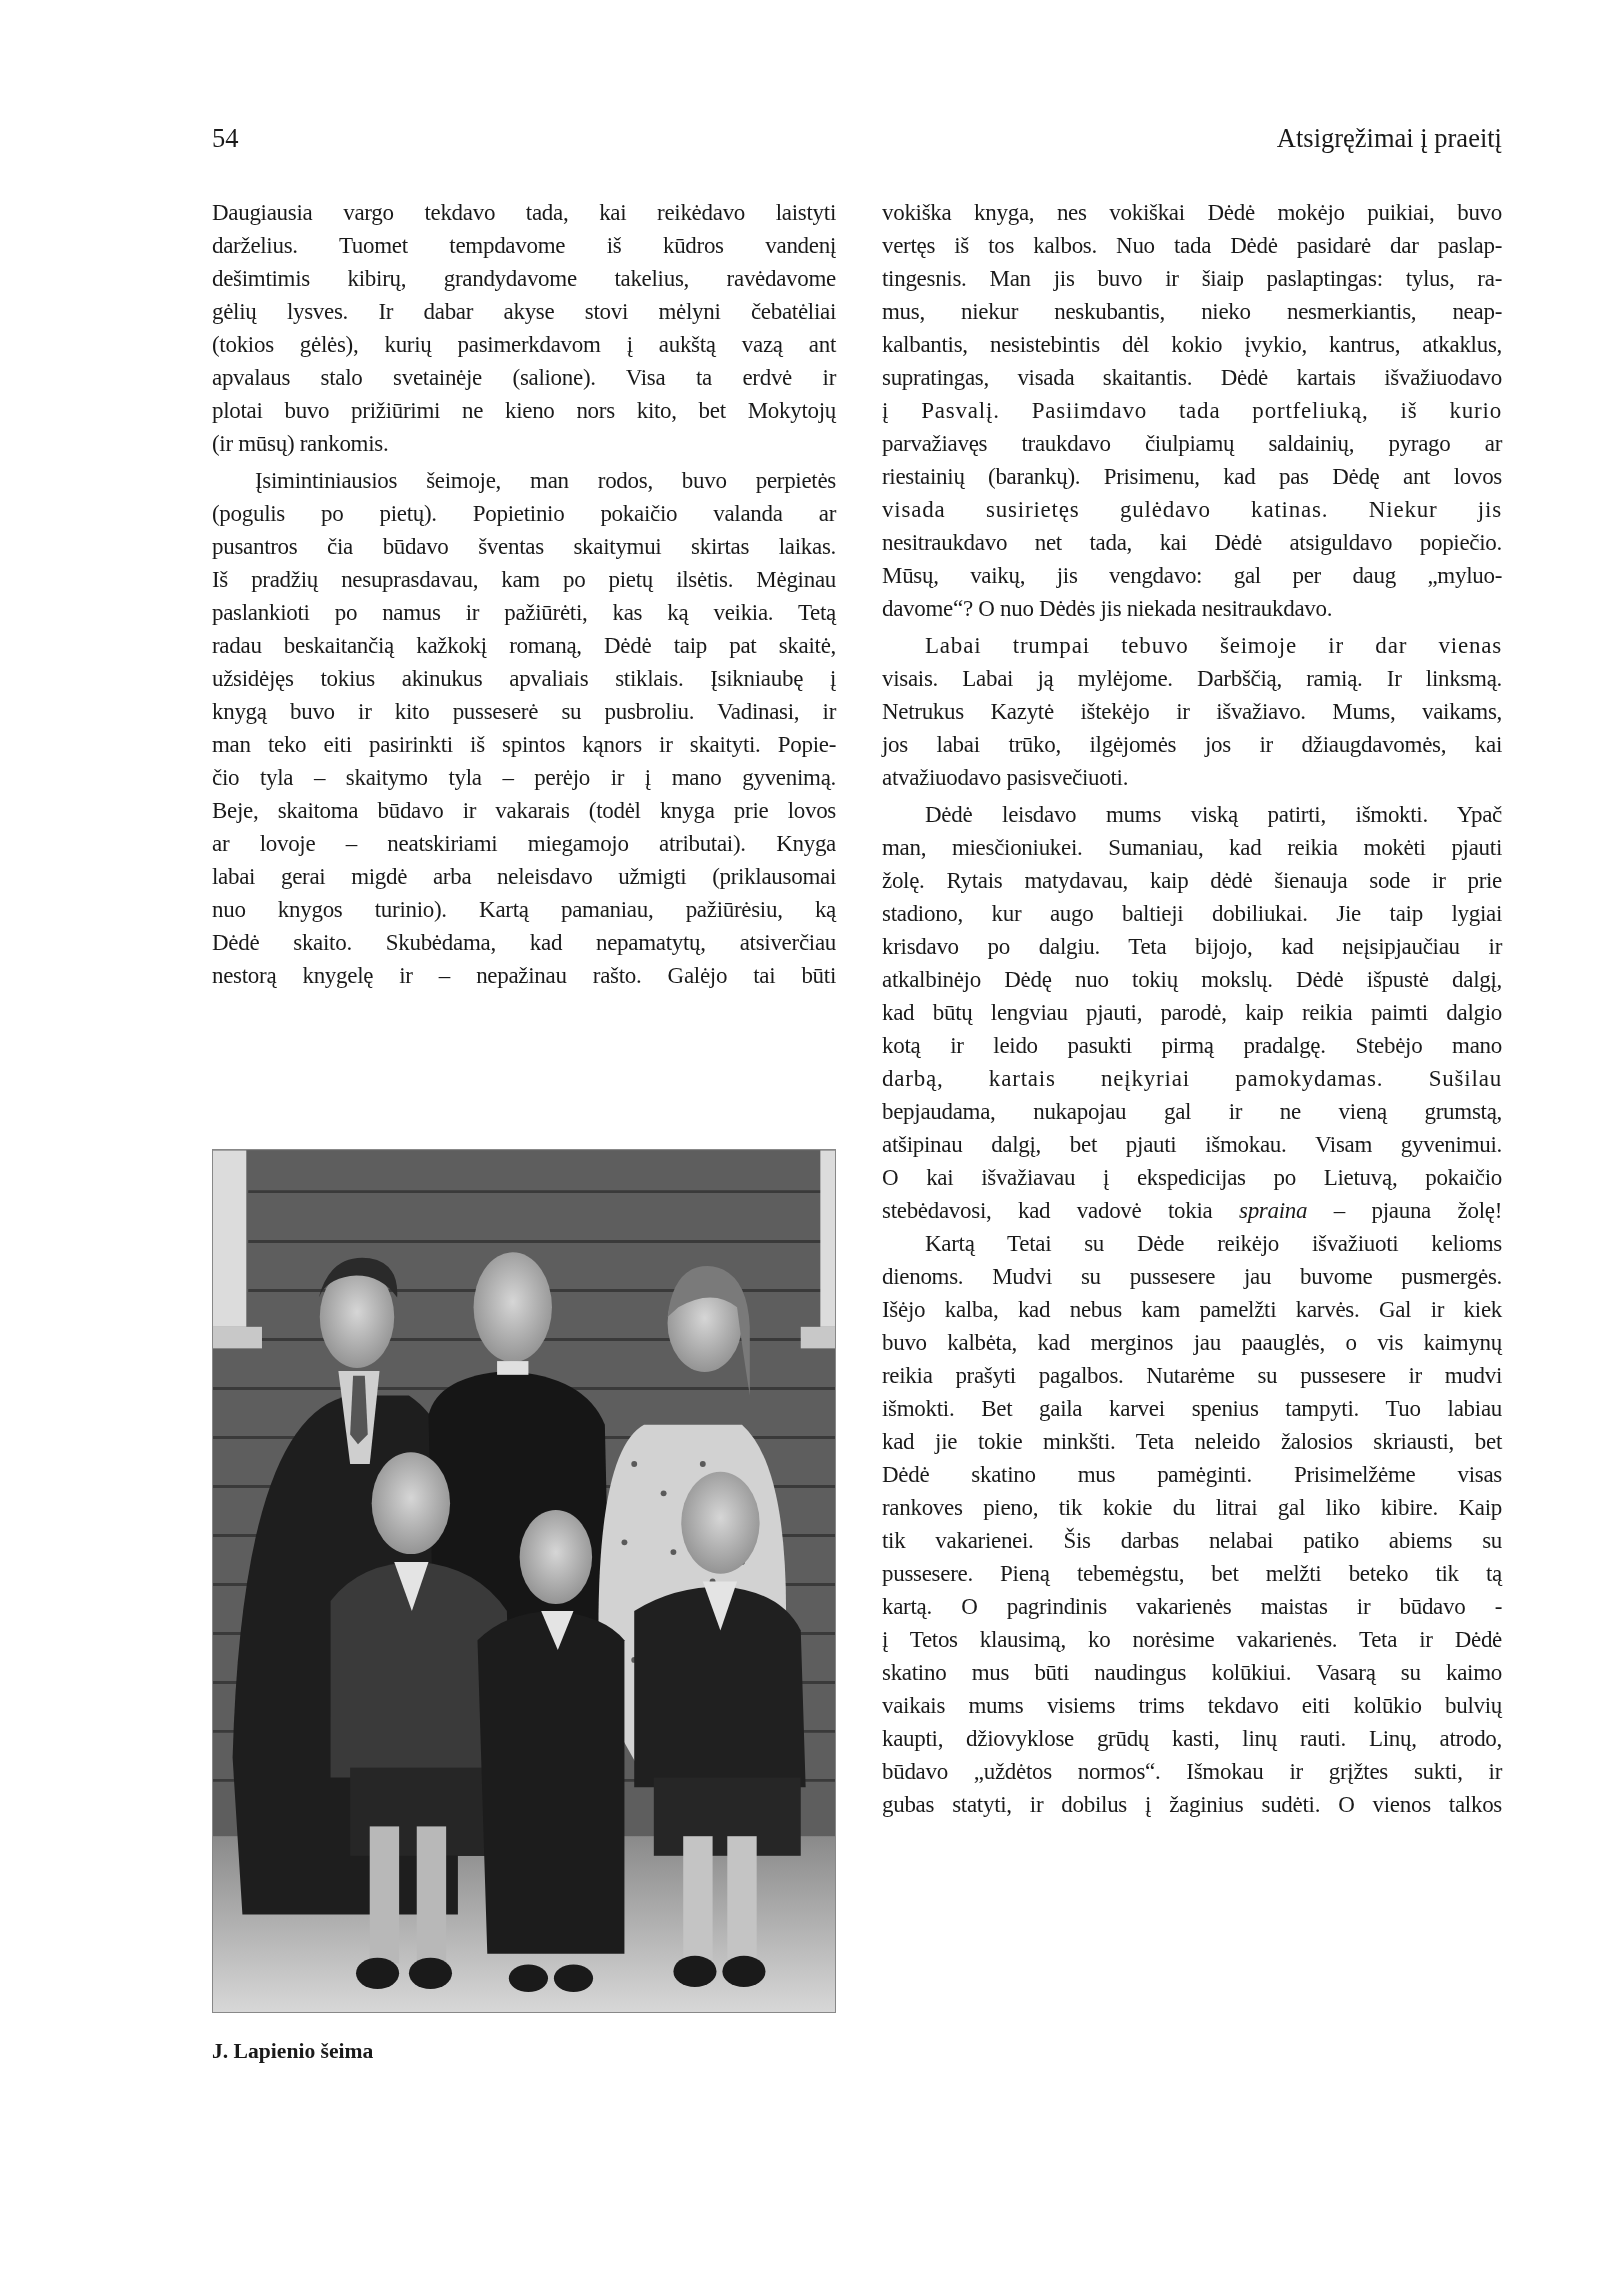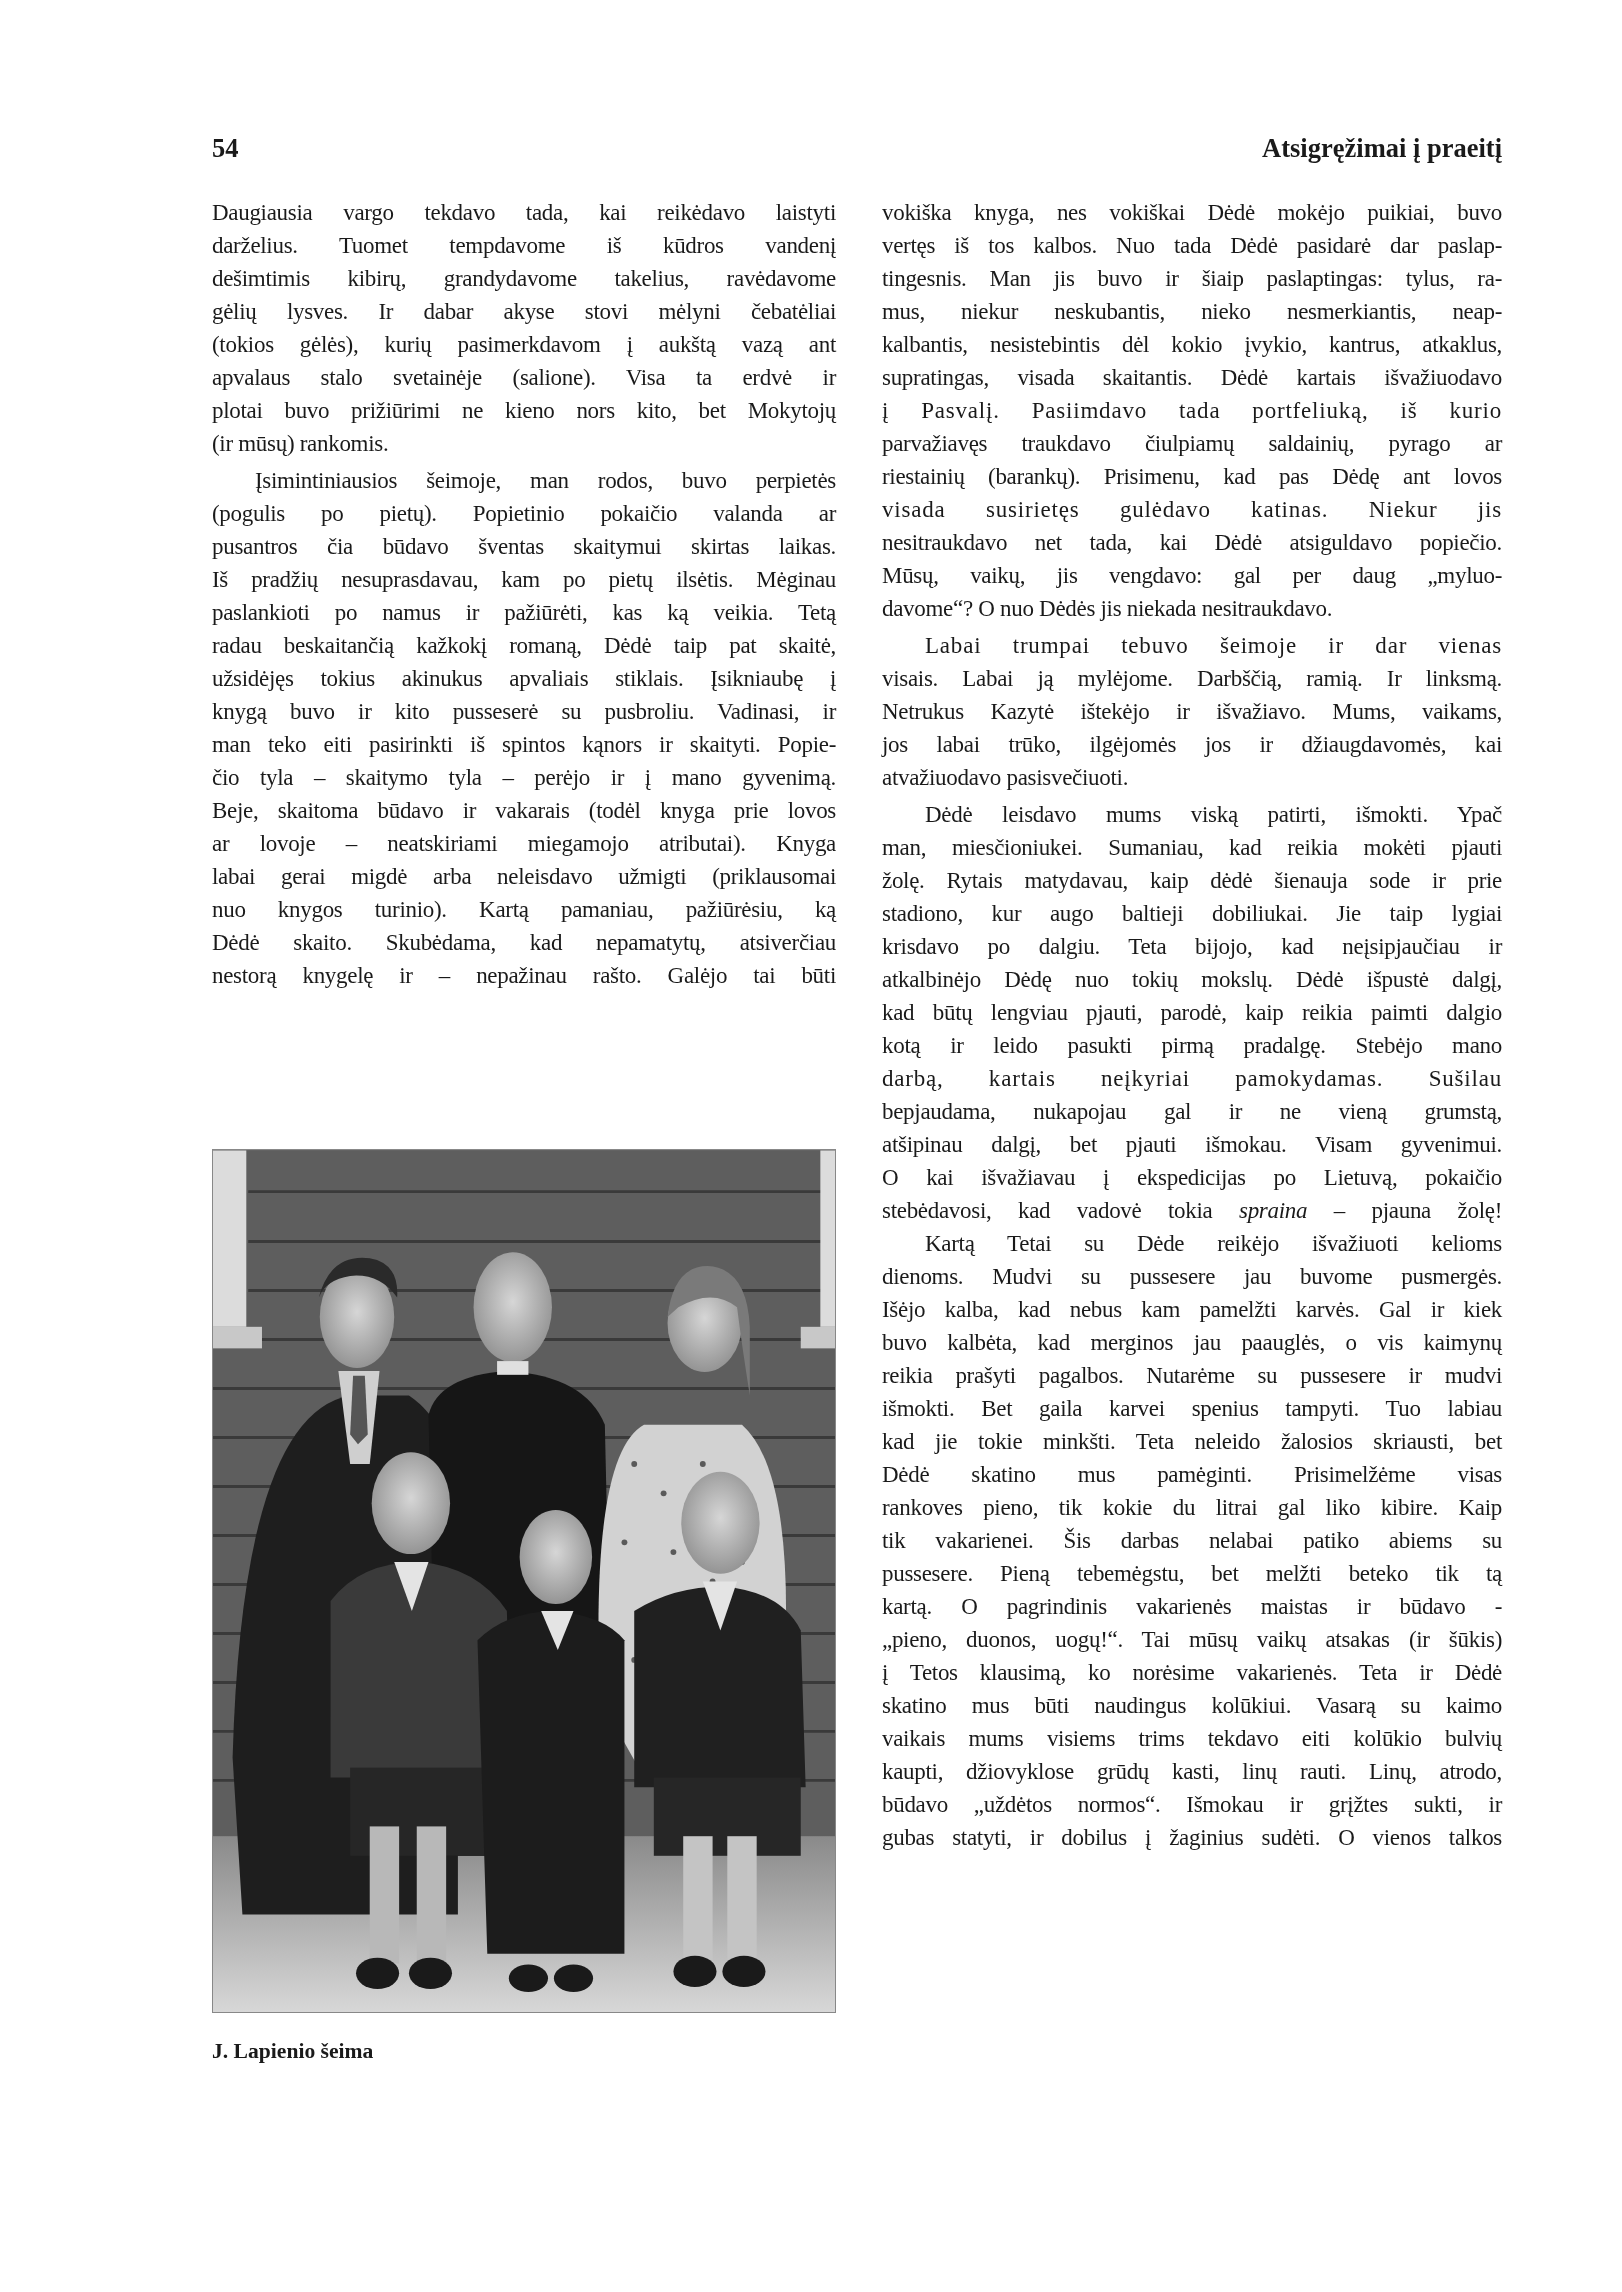--- a/index.html
+++ b/index.html
@@ -1,18 +1,18 @@
 <!DOCTYPE html>
 <html><head>
 <meta charset="utf-8">
 <style>
   html, body { margin: 0; padding: 0; background: #ffffff; }
   body { width: 1622px; height: 2293px; position: relative; overflow: hidden;
          font-family: "Liberation Serif", "DejaVu Serif", serif; color: #1a1a1a; }
-  .running-head { position: absolute; top: 132px; font-weight: bold; font-size: 26.5px; line-height: 33px; }
+  .running-head { position: absolute; top: 122px; font-weight: normal; font-size: 26.5px; line-height: 33px; }
   #page-number { left: 212px; }
   #running-title { right: 120px; text-align: right; }
   .col { position: absolute; font-size: 23px; }
   #col-left { left: 212px; top: 196px; width: 624px; }
   #col-right { left: 882px; top: 196px; width: 620px; }
   .line { height: 33px; line-height: 33px; white-space: nowrap; text-align: justify;
           text-align-last: justify; overflow: visible; letter-spacing: -0.3px; }
   .line.last { text-align-last: left; }
   .line.indent { text-indent: 43px; }
   .line.spaced { letter-spacing: 0.8px; }
@@ -188,21 +188,20 @@
     <div class="line">Išėjo kalba, kad nebus kam pamelžti karvės. Gal ir kiek</div>
     <div class="line">buvo kalbėta, kad merginos jau paauglės, o vis kaimynų</div>
     <div class="line">reikia prašyti pagalbos. Nutarėme su pussesere ir mudvi</div>
     <div class="line">išmokti. Bet gaila karvei spenius tampyti. Tuo labiau</div>
     <div class="line">kad jie tokie minkšti. Teta neleido žalosios skriausti, bet</div>
     <div class="line">Dėdė skatino mus pamėginti. Prisimelžėme visas</div>
     <div class="line">rankoves pieno, tik kokie du litrai gal liko kibire. Kaip</div>
     <div class="line">tik vakarienei. Šis darbas nelabai patiko abiems su</div>
     <div class="line">pussesere. Pieną tebemėgstu, bet melžti beteko tik tą</div>
     <div class="line">kartą. O pagrindinis vakarienės maistas ir būdavo -</div>
-    <div class="line">„pieno, duonos, uogų!“. Tai mūsų vaikų atsakas (ir šūkis)</div>
     <div class="line">į Tetos klausimą, ko norėsime vakarienės. Teta ir Dėdė</div>
     <div class="line">skatino mus būti naudingus kolūkiui. Vasarą su kaimo</div>
     <div class="line">vaikais mums visiems trims tekdavo eiti kolūkio bulvių</div>
     <div class="line">kaupti, džiovyklose grūdų kasti, linų rauti. Linų, atrodo,</div>
     <div class="line">būdavo „uždėtos normos“. Išmokau ir grįžtes sukti, ir</div>
     <div class="line">gubas statyti, ir dobilus į žaginius sudėti. O vienos talkos</div>
   </div>
 
 
 </body></html>

